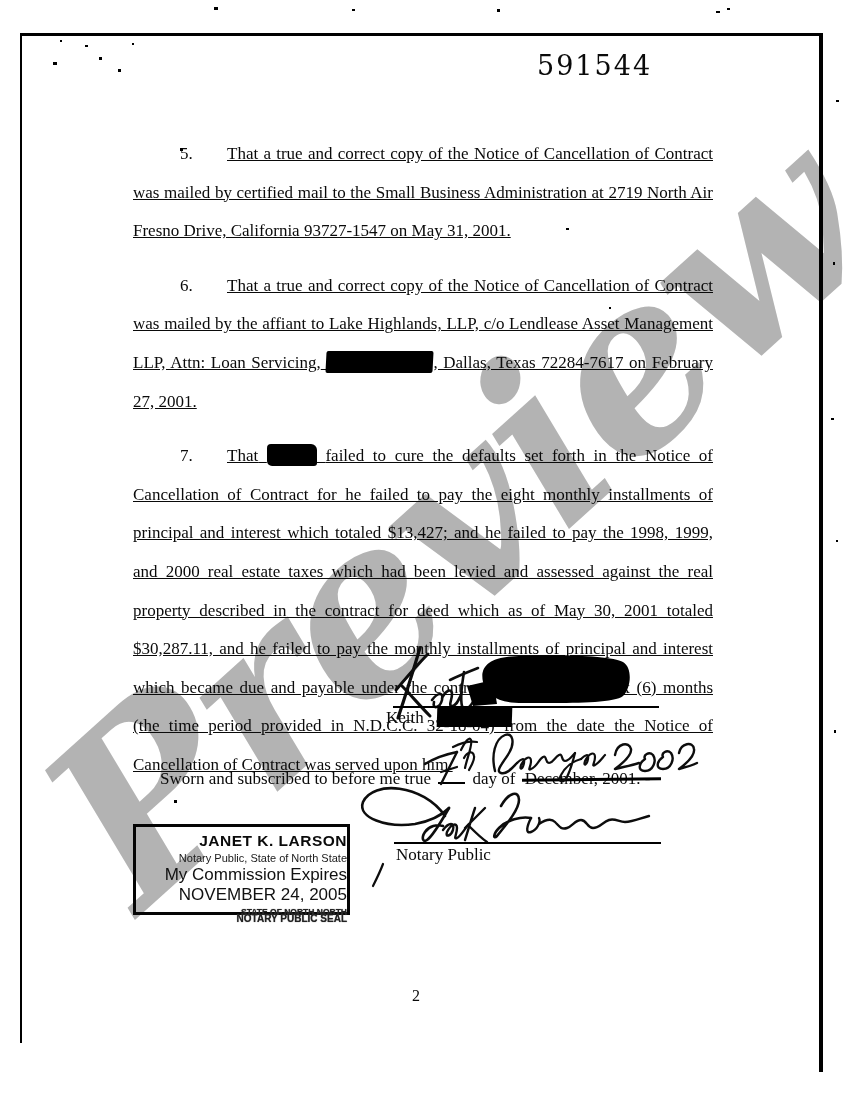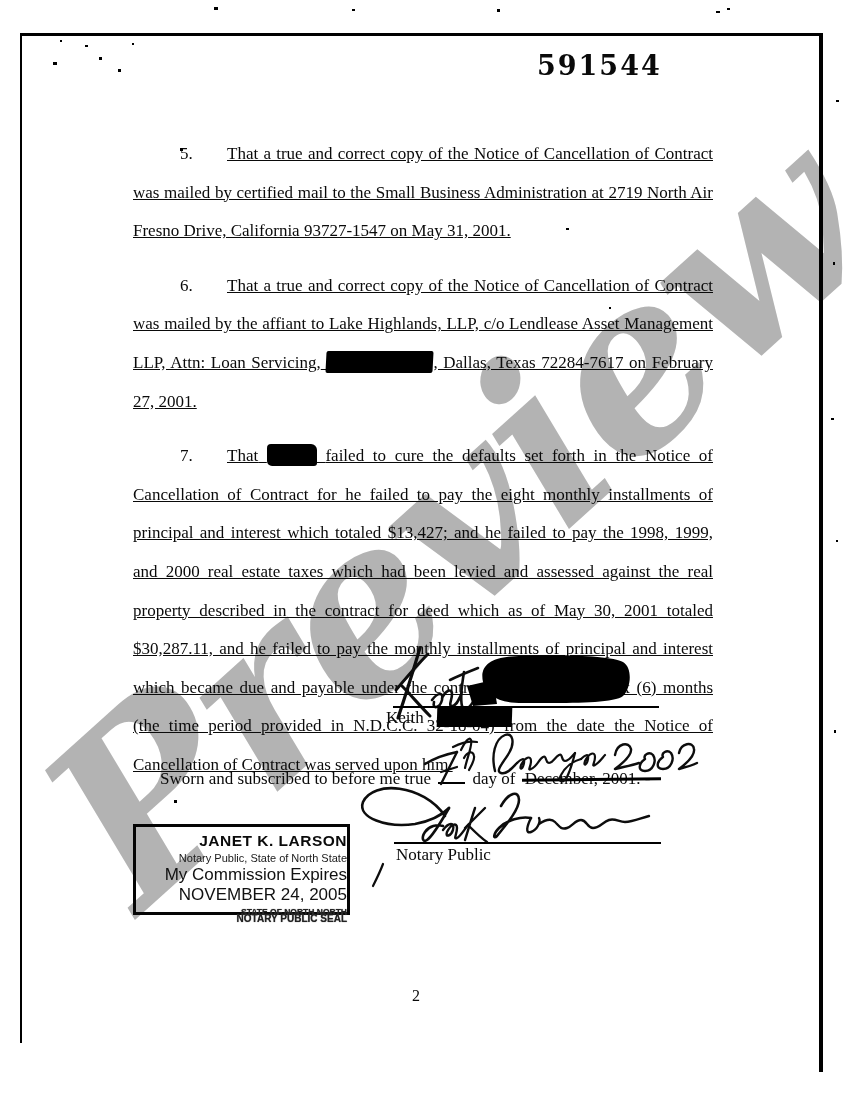--- a/index.html
+++ b/index.html
@@ -19,21 +19,21 @@
   .watermark{
     position:absolute;left:455px;top:520px;
     transform:translate(-50%,-50%) rotate(-42deg);
     font-family:"DejaVu Serif",serif;font-style:italic;font-weight:bold;
     font-size:235px;letter-spacing:-4px;color:#a9a9a9;opacity:.88;
     white-space:nowrap;z-index:0;pointer-events:none;
   }
   .layer{position:absolute;inset:0;z-index:1;}
   .doc-number{
     position:absolute;left:537px;top:50px;
-    font-family:"DejaVu Serif",serif;font-weight:bold;font-size:27px;letter-spacing:2px;
+    font-family:"DejaVu Serif",serif;font-weight:normal;font-size:27px;letter-spacing:2px;
   }
   .body-text{
     position:absolute;left:117px;top:119px;width:612px;
     font-size:17px;line-height:38.6px;text-align:justify;
   }
   .body-text p{margin:16px;text-decoration:underline;}
   .pnum{display:inline-block;width:94px;padding-left:47px;box-sizing:border-box;}
   .redact-inline{
     display:inline-block;background:#000;height:22px;vertical-align:-5px;border-radius:2px;
   }

